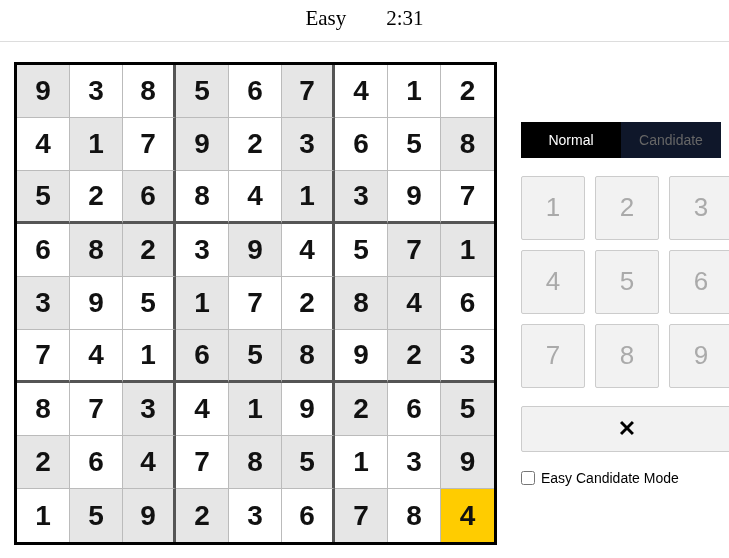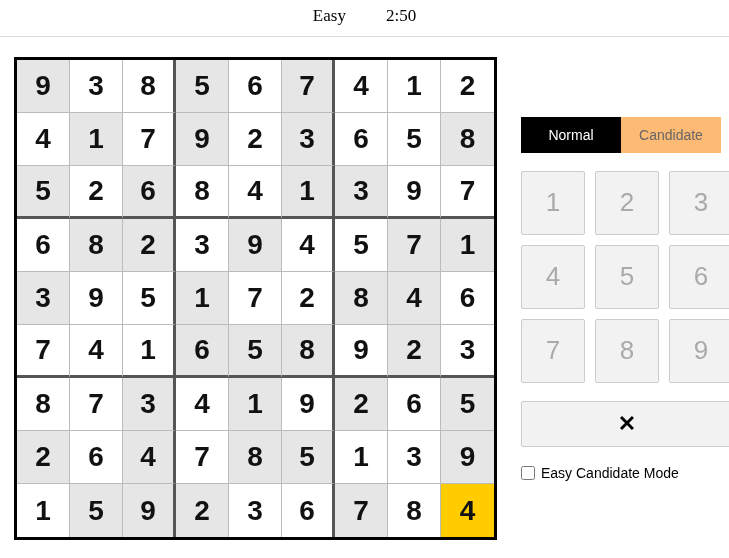--- a/index.html
+++ b/index.html
@@ -10,21 +10,21 @@
     height: 558px;
     overflow: hidden;
   }
   .header {
     display: flex;
     justify-content: center;
     align-items: center;
     gap: 40px;
     padding: 6px 0 10px;
     border-bottom: 1px solid #ddd;
-    font-size: 17px;
+    font-size: 21px;
     font-family: Georgia, serif;
   }
   .main {
     display: flex;
     padding: 20px 10px 10px 14px;
     gap: 24px;
   }
   .board {
     border: 3px solid #000;
     display: grid;
@@ -63,21 +63,21 @@
   .tabs {
     display: flex;
     width: 100%;
   }
   .tab {
     flex: 1;
     text-align: center;
     padding: 10px 0;
     font-size: 14px;
     cursor: pointer;
-    background: #fdba74;
+    background: #0f172a;
     color: #666;
   }
   .tab.active {
     background: #000;
     color: #fff;
   }
   .keypad {
     display: grid;
     grid-template-columns: repeat(3, 64px);
     grid-template-rows: repeat(3, 64px);
@@ -113,21 +113,21 @@
     gap: 6px;
     font-size: 14px;
   }
   .auto input { width: 14px; height: 14px; }
 </style>
 </head>
 <body>
 
 <div class="header">
   <span>Easy</span>
-  <span>2:50</span>
+  <span>2:31</span>
 </div>
 
 <div class="main">
   <div class="board" id="board">
       <div class="cell given" data-row="0" data-col="0">9</div>
       <div class="cell" data-row="0" data-col="1">3</div>
       <div class="cell" data-row="0" data-col="2">8</div>
       <div class="cell given" data-row="0" data-col="3">5</div>
       <div class="cell" data-row="0" data-col="4">6</div>
       <div class="cell given" data-row="0" data-col="5">7</div>

